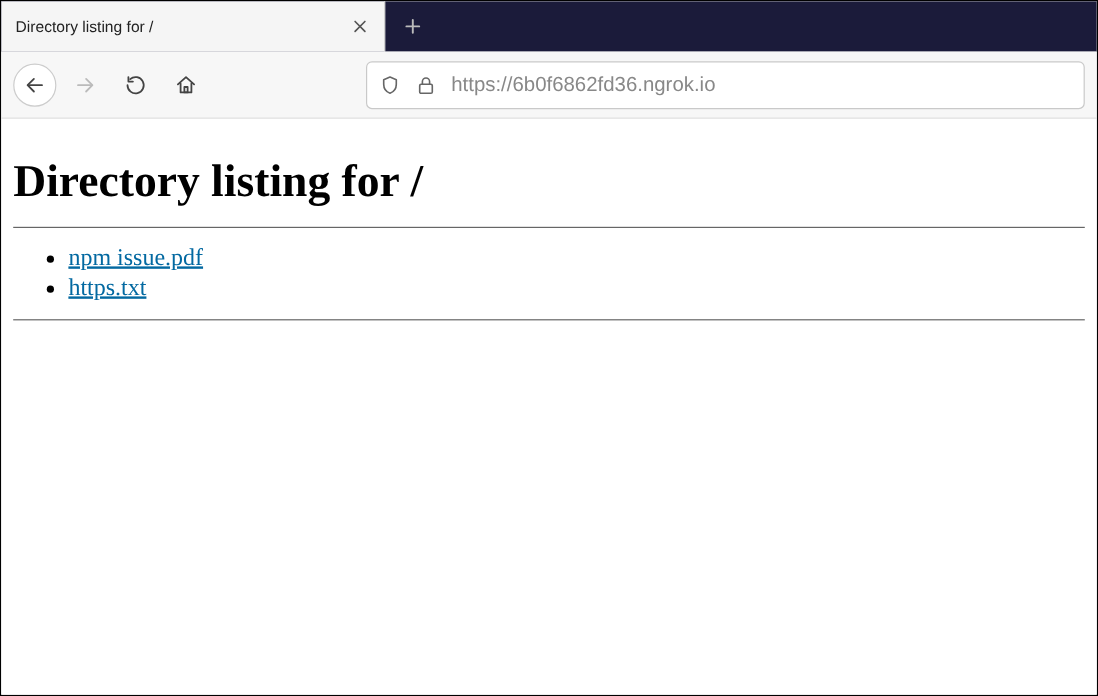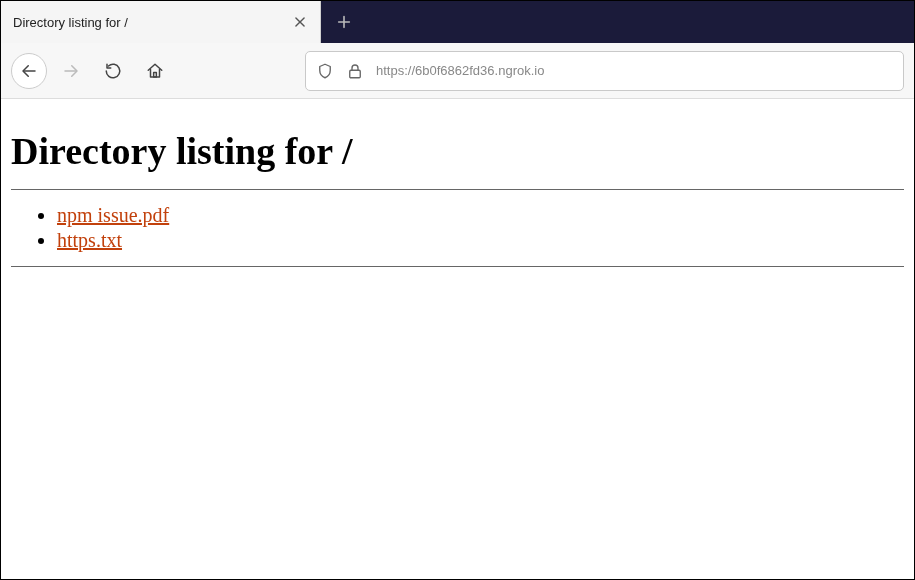--- a/index.html
+++ b/index.html
@@ -31,33 +31,33 @@
     .circbtn.disabled { color: #bbb; }
     .circbtn svg { width: 18px; height: 18px; }
     .toolbar-gap { width: 120px; }
 
     .urlbar {
       flex: 1; height: 40px; background: #fff; border: 1px solid #c9c9c9; border-radius: 5px;
       display: flex; align-items: center; padding: 0 10px; gap: 12px;
     }
     .url-icon { color: #666; display: flex; align-items: center; }
     .url-icon svg { width: 18px; height: 18px; }
-    .url-text { flex: 1; font-size: 13px; color: #888; white-space: nowrap; overflow: hidden; }
+    .url-text { flex: 1; font-size: 17px; color: #888; white-space: nowrap; overflow: hidden; }
     .url-proto { color: #888; }
     .url-host { color: #888; }
 
     .viewport { flex: 1; background: #fff; padding: 18px 10px 10px 10px; overflow: auto; }
     .page-title {
       font-family: "Times New Roman", Times, serif; font-weight: bold; font-size: 38px;
       color: #000; margin: 12px 0 16px 0;
     }
     .viewport hr { border: none; border-top: 1px solid #666; margin: 10px 0; }
     .filelist { list-style: disc; padding-left: 46px; margin: 14px 0; }
     .filelist li { margin: 2px 0; font-family: "Times New Roman", Times, serif; font-size: 20px; }
-    .filelist a { color: #c2410c; text-decoration: underline; }
+    .filelist a { color: #0369a1; text-decoration: underline; }
   </style>
 </head>
 <body>
 
 <div class="tabstrip">
   <div class="tab">
     <span class="tab-title">Directory listing for /</span>
     <span class="tab-close">
       <svg viewBox="0 0 24 24" stroke="currentColor" stroke-width="2.4" fill="none" stroke-linecap="round">
         <line x1="5" y1="5" x2="19" y2="19"></line>

